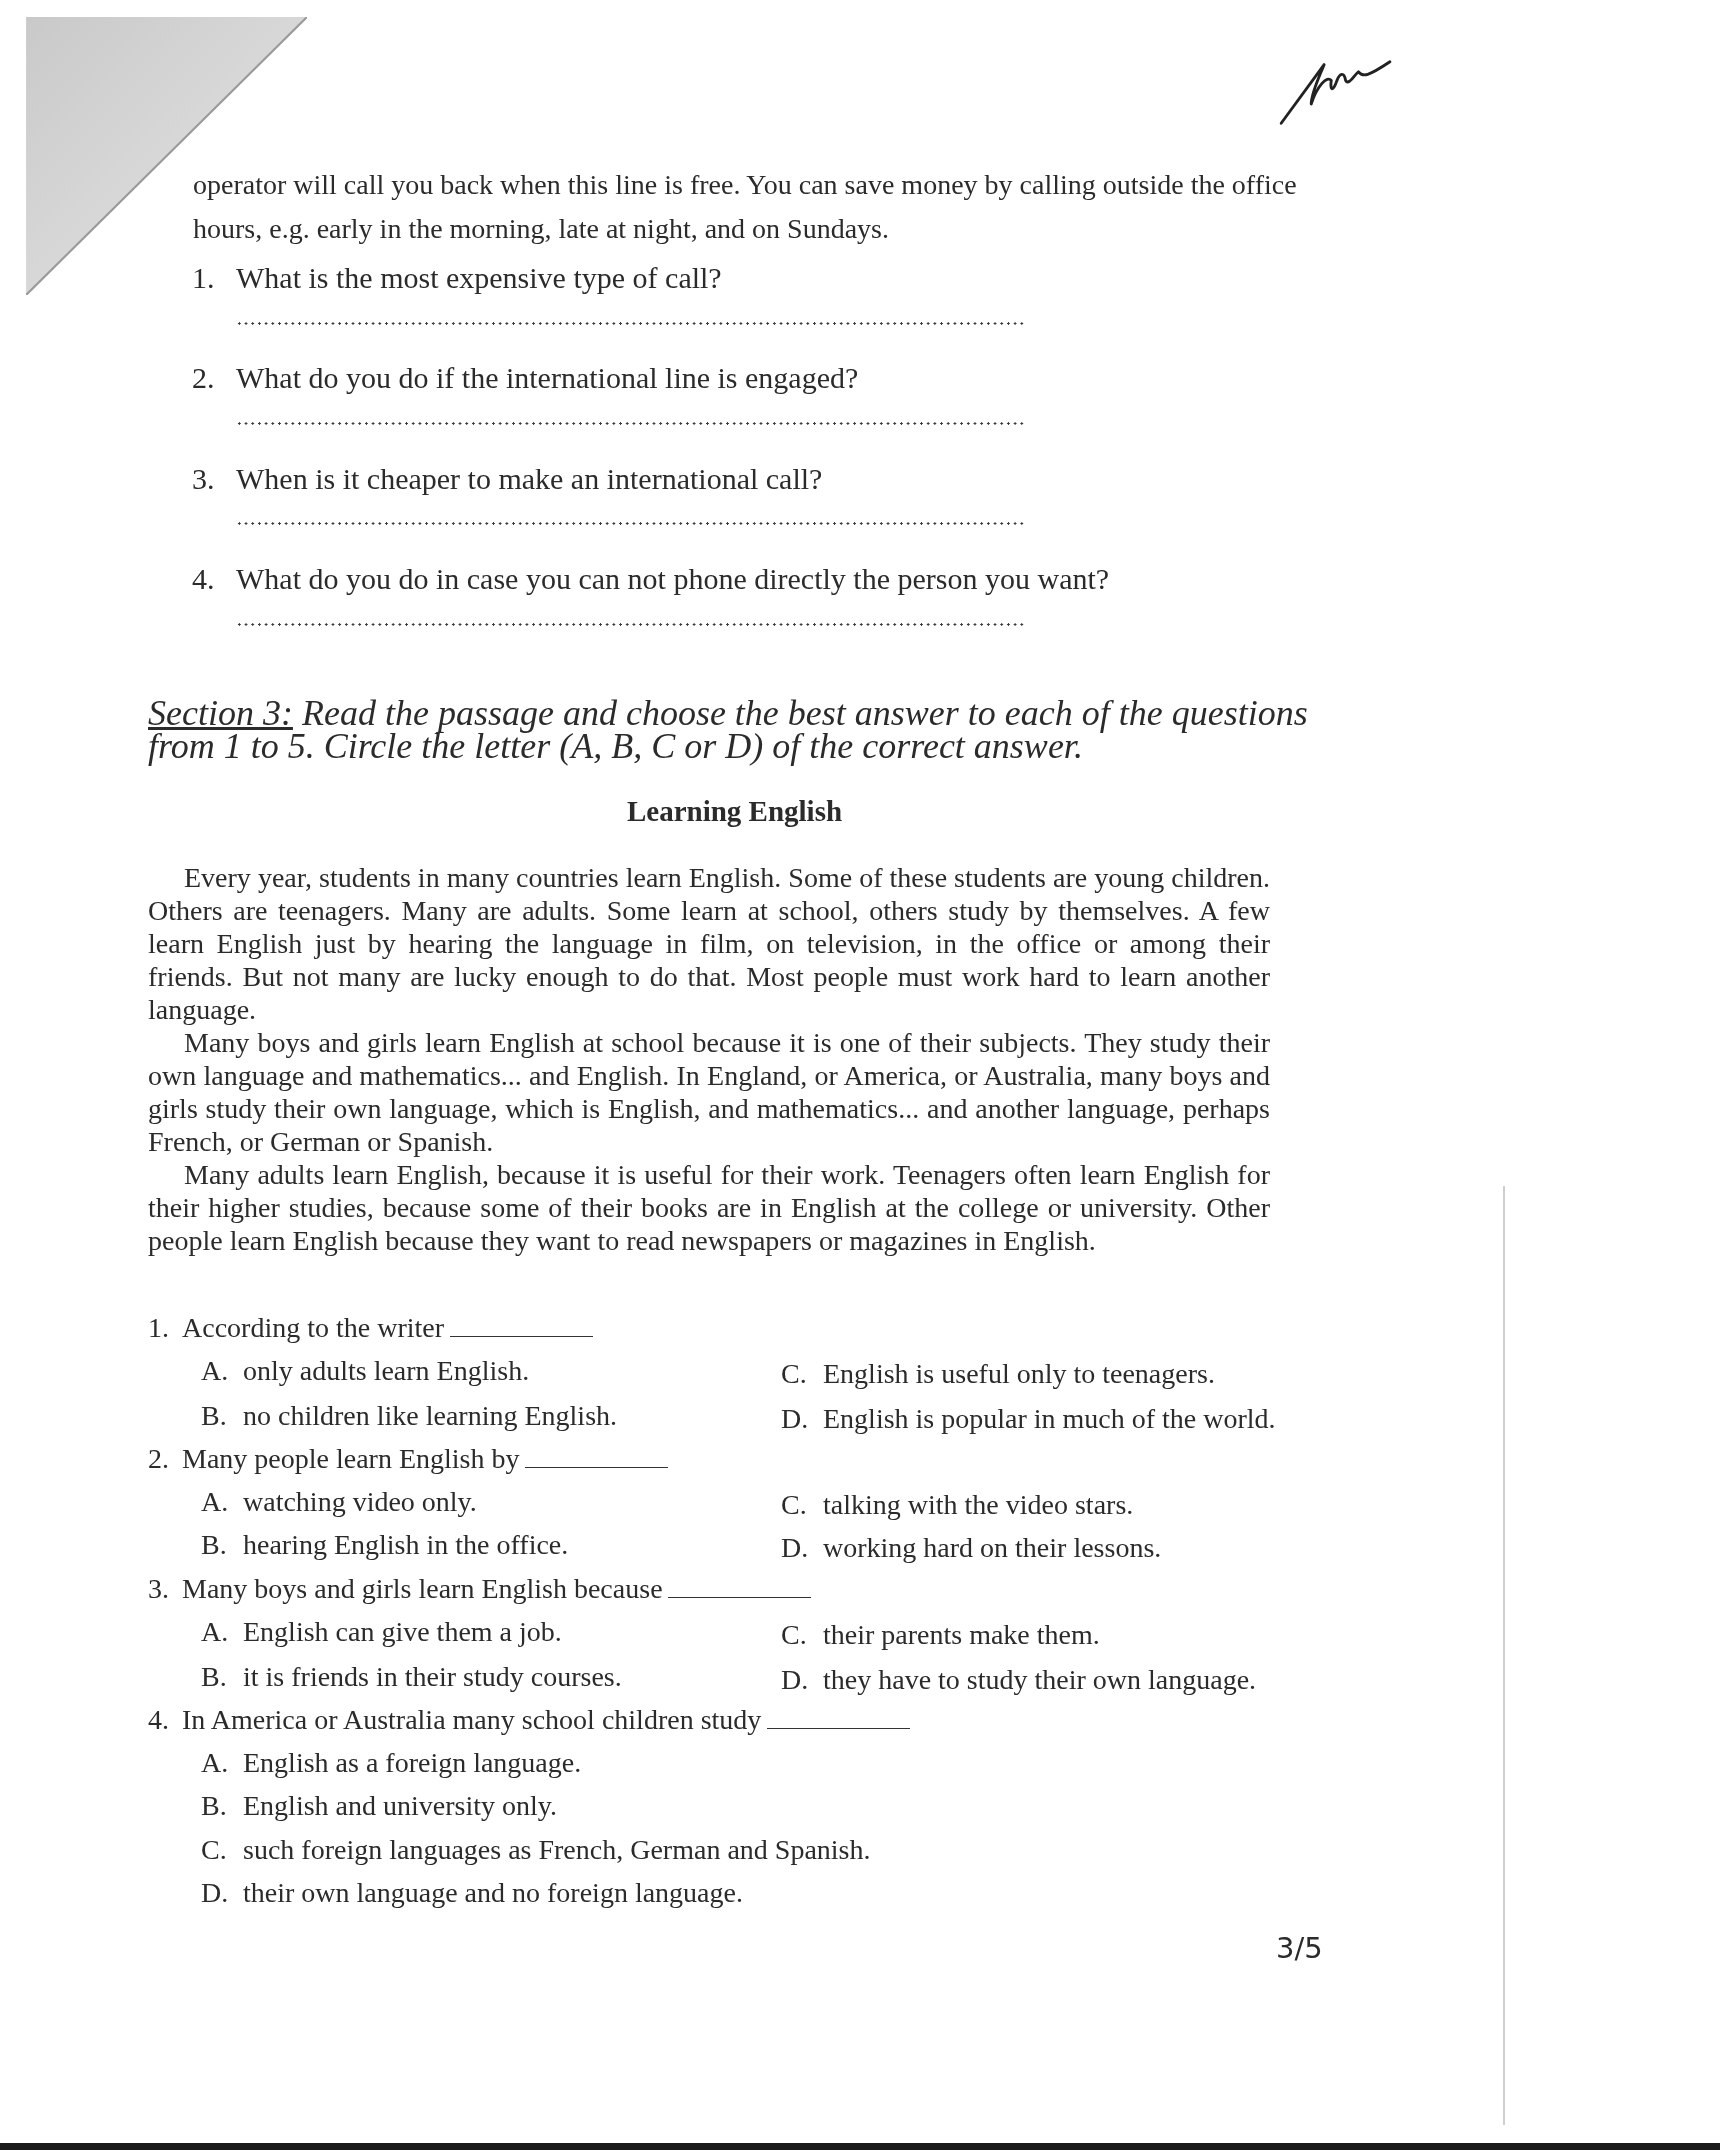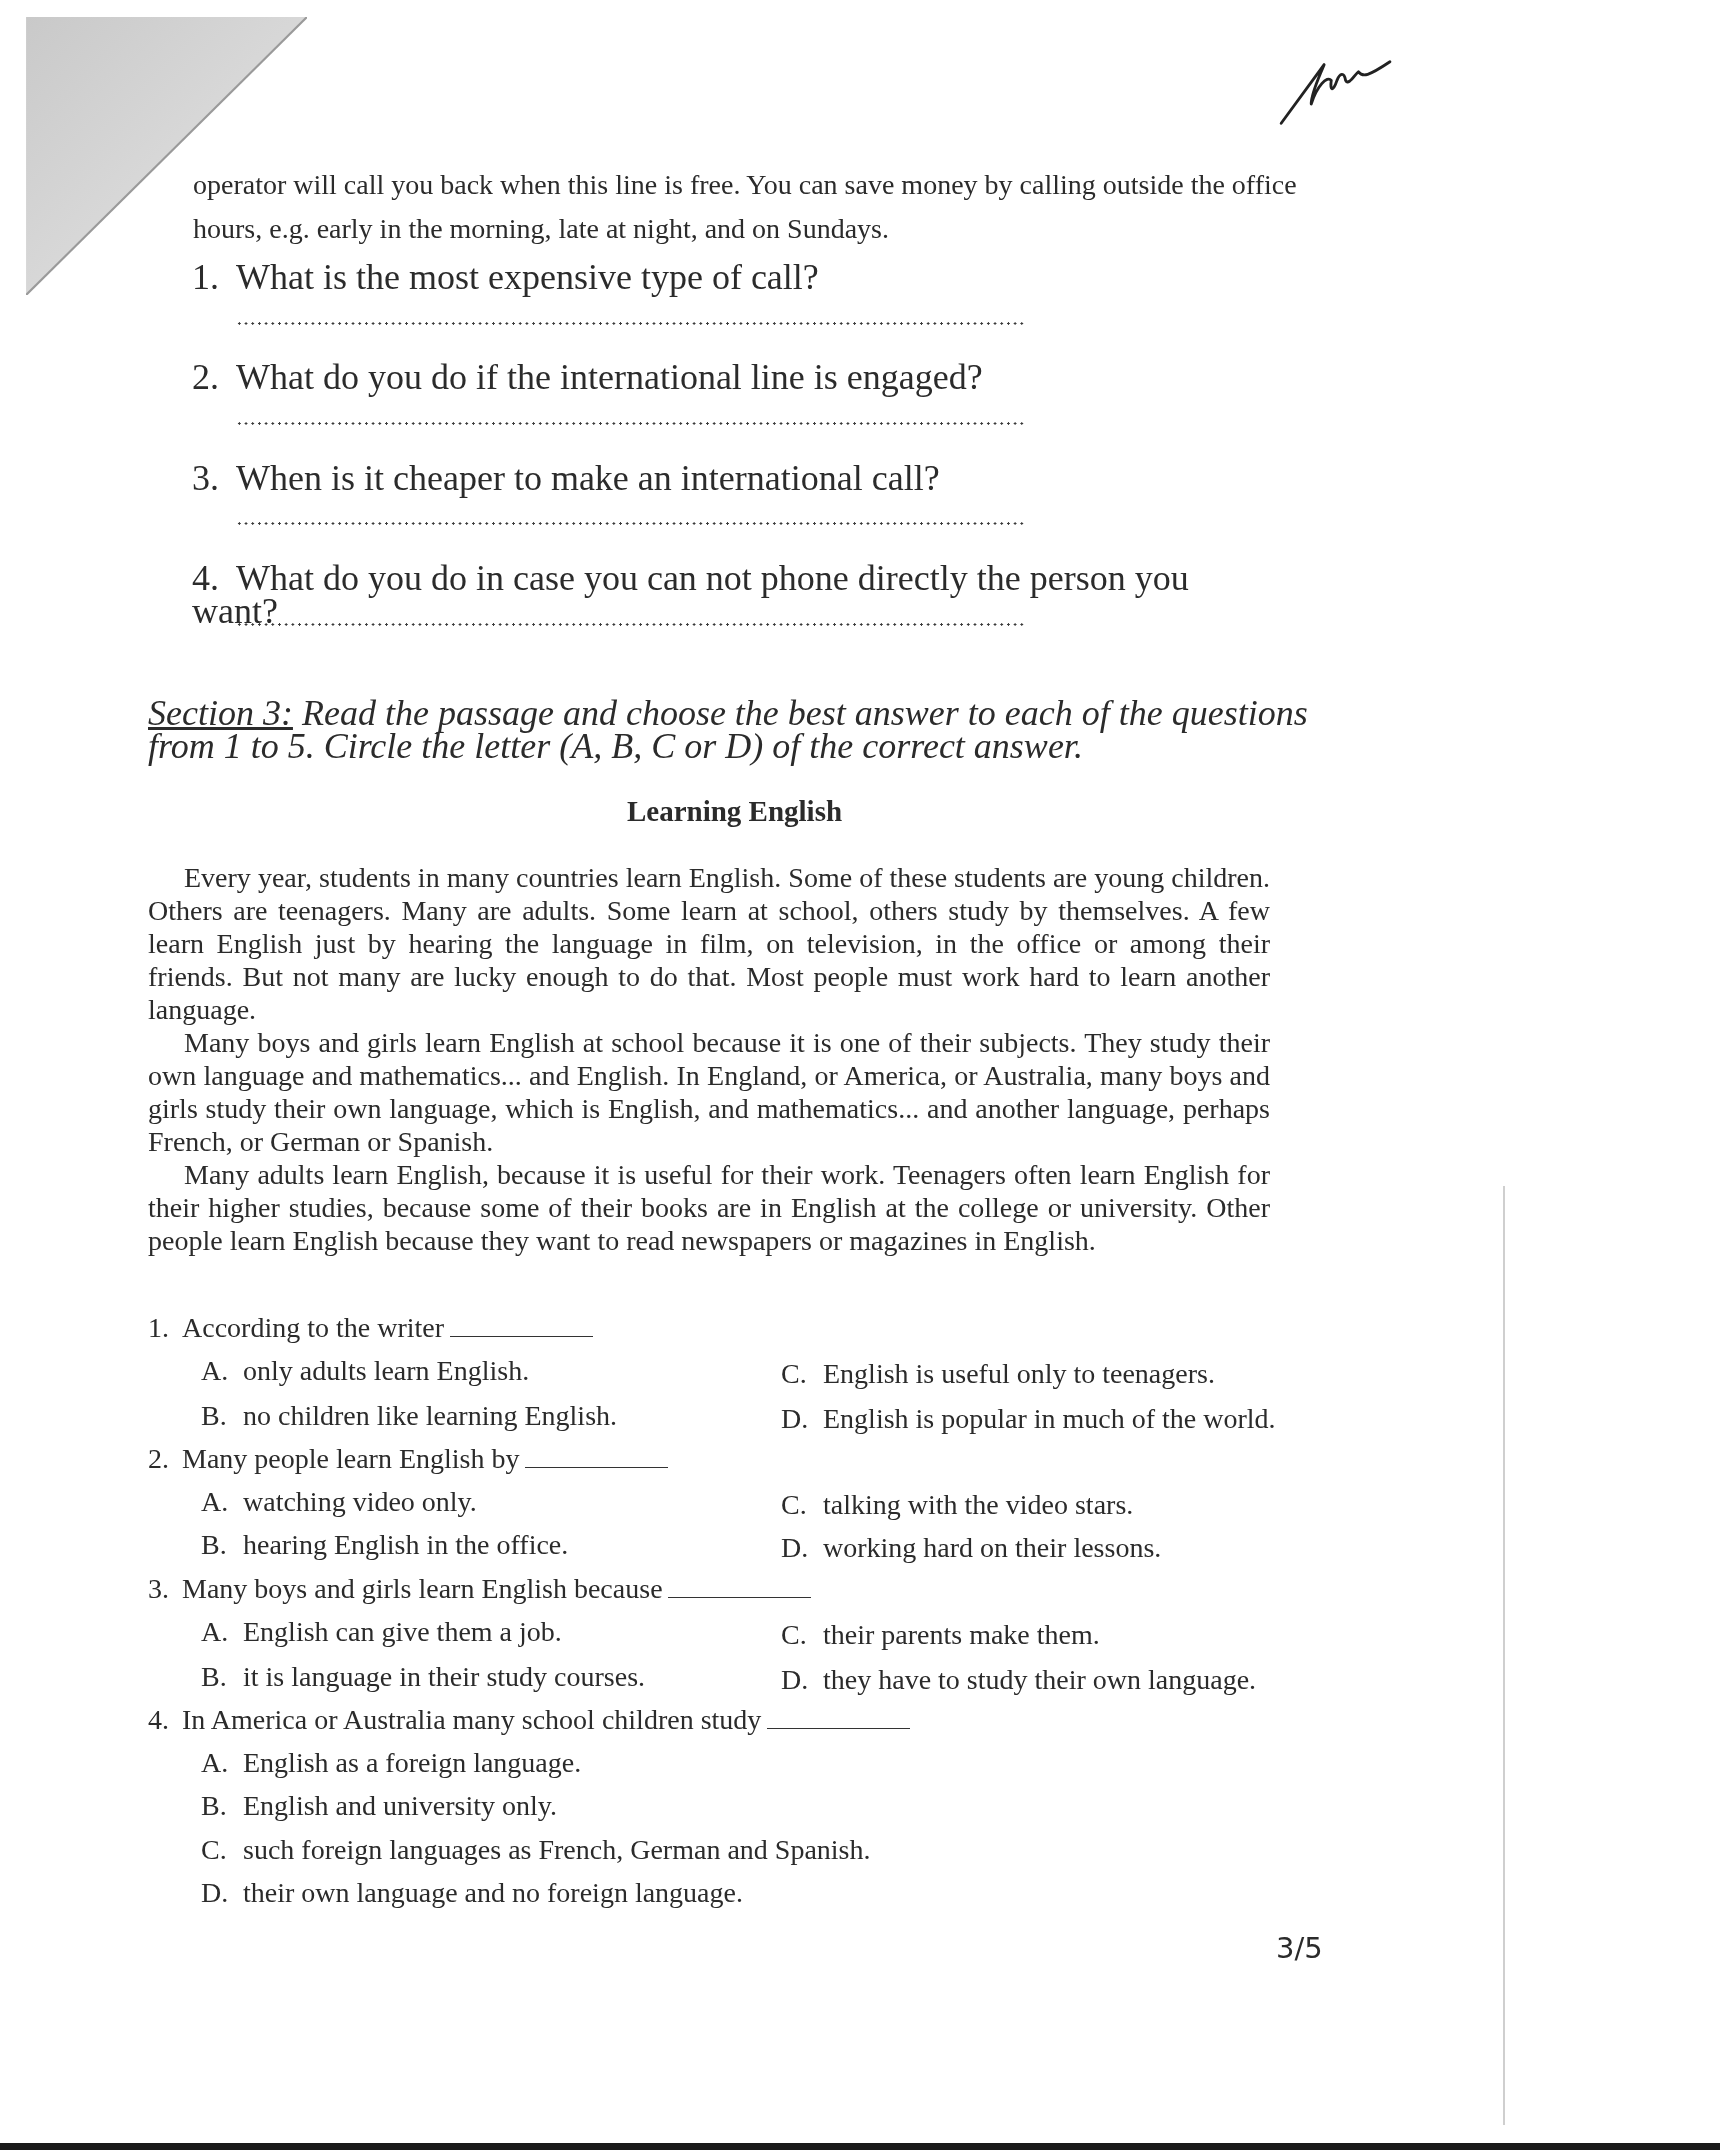--- a/index.html
+++ b/index.html
@@ -10,21 +10,21 @@
     color: #2b2b2b;
   }
   .fold-corner {
     position: absolute; left: 26px; top: 17px; width: 281px; height: 278px;
   }
   .signature { position: absolute; left: 1268px; top: 36px; width: 158px; height: 93px; }
   .abs { position: absolute; }
   .intro {
     left: 193px; top: 163px; width: 1147px; font-size: 28px; line-height: 44px;
   }
-  .q-short { left: 192px; width: 1003px; font-size: 36px; line-height: 33px; }
+  .q-short { left: 192px; width: 1003px; font-size: 30px; line-height: 33px; }
   .q-short .num { display: inline-block; width: 44px; }
   .dots {
     position: absolute; left: 236px; width: 788px; height: 7.2px;
     background-image: radial-gradient(circle, #3a3a3a 1.1px, transparent 1.4px);
     background-size: 6.7px 7.2px; background-repeat: repeat-x;
   }
   .section-heading {
     left: 148px; top: 697px; width: 1175px; font-size: 36px; line-height: 33px;
     font-style: italic;
   }
@@ -117,21 +117,21 @@
 </div>
 <div class="abs opt col-a" style="top:1485px;"><span class="letter">A.</span><span>watching video only.</span></div>
 <div class="abs opt col-a" style="top:1528px;"><span class="letter">B.</span><span>hearing English in the office.</span></div>
 <div class="abs opt col-c" style="top:1488px;"><span class="letter">C.</span><span>talking with the video stars.</span></div>
 <div class="abs opt col-c" style="top:1531px;"><span class="letter">D.</span><span>working hard on their lessons.</span></div>
 
 <div class="abs mcq-stem" style="top:1572px;">
   <span class="num">3.</span><span>Many boys and girls learn English because</span><span class="blank"></span>
 </div>
 <div class="abs opt col-a" style="top:1615px;"><span class="letter">A.</span><span>English can give them a job.</span></div>
-<div class="abs opt col-a" style="top:1660px;"><span class="letter">B.</span><span>it is language in their study courses.</span></div>
+<div class="abs opt col-a" style="top:1660px;"><span class="letter">B.</span><span>it is friends in their study courses.</span></div>
 <div class="abs opt col-c" style="top:1618px;"><span class="letter">C.</span><span>their parents make them.</span></div>
 <div class="abs opt col-c" style="top:1663px;"><span class="letter">D.</span><span>they have to study their own language.</span></div>
 
 <div class="abs mcq-stem" style="top:1703px;">
   <span class="num">4.</span><span>In America or Australia many school children study</span><span class="blank"></span>
 </div>
 <div class="abs opt col-a" style="top:1746px;"><span class="letter">A.</span><span>English as a foreign language.</span></div>
 <div class="abs opt col-a" style="top:1789px;"><span class="letter">B.</span><span>English and university only.</span></div>
 <div class="abs opt col-a" style="top:1833px;"><span class="letter">C.</span><span>such foreign languages as French, German and Spanish.</span></div>
 <div class="abs opt col-a" style="top:1876px;"><span class="letter">D.</span><span>their own language and no foreign language.</span></div>

